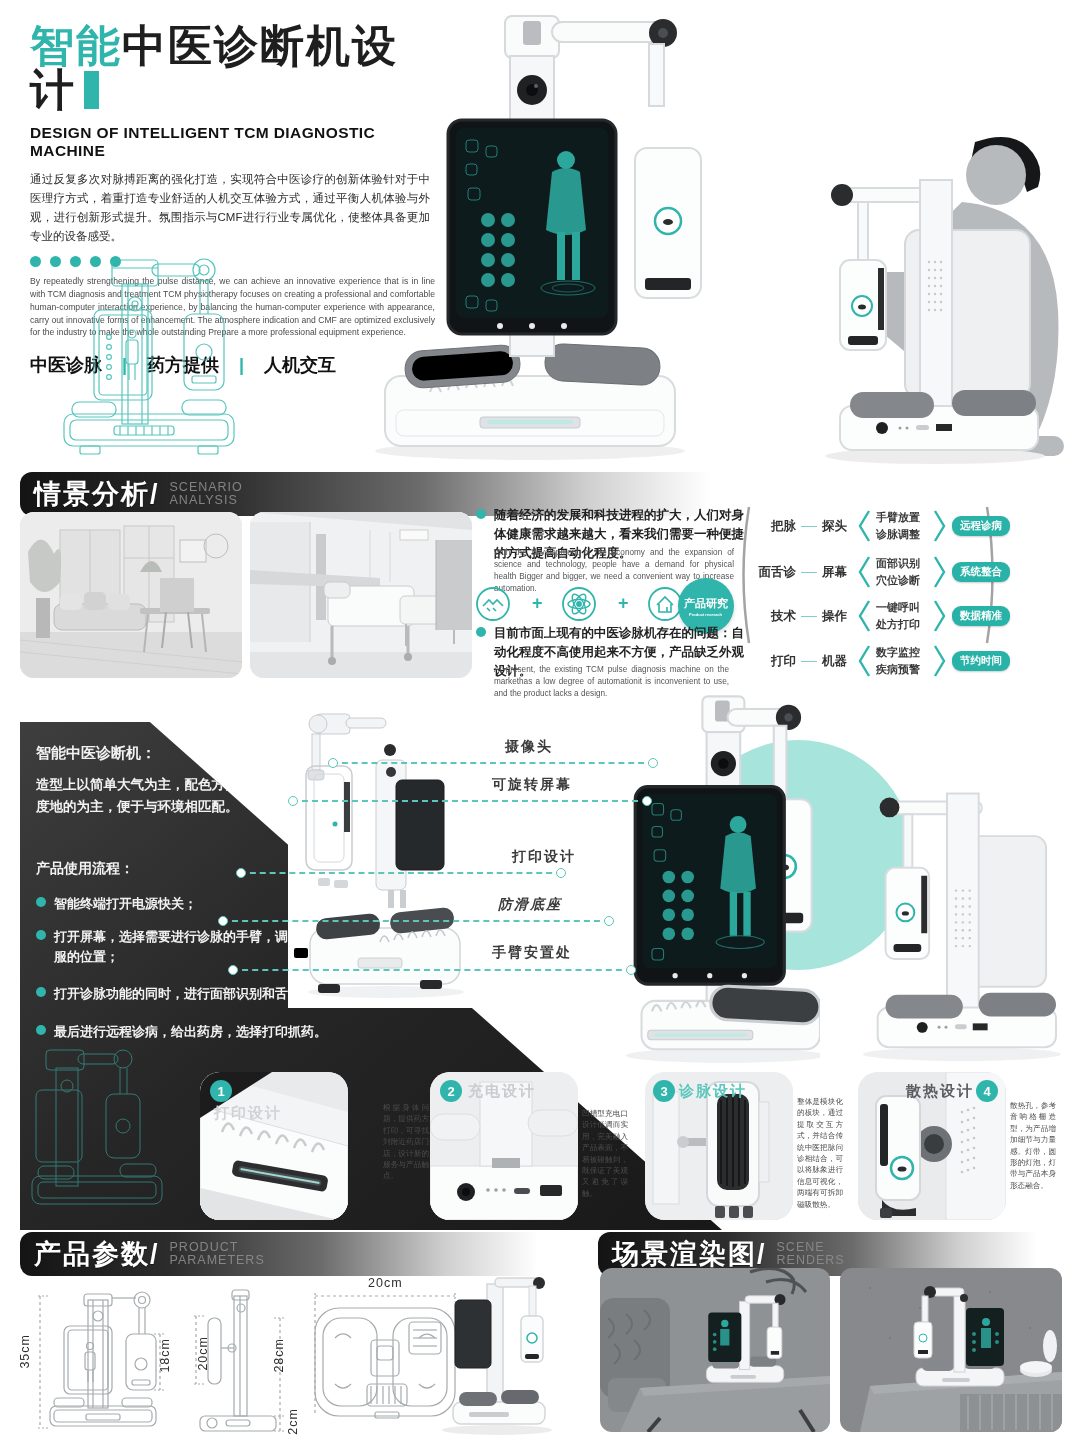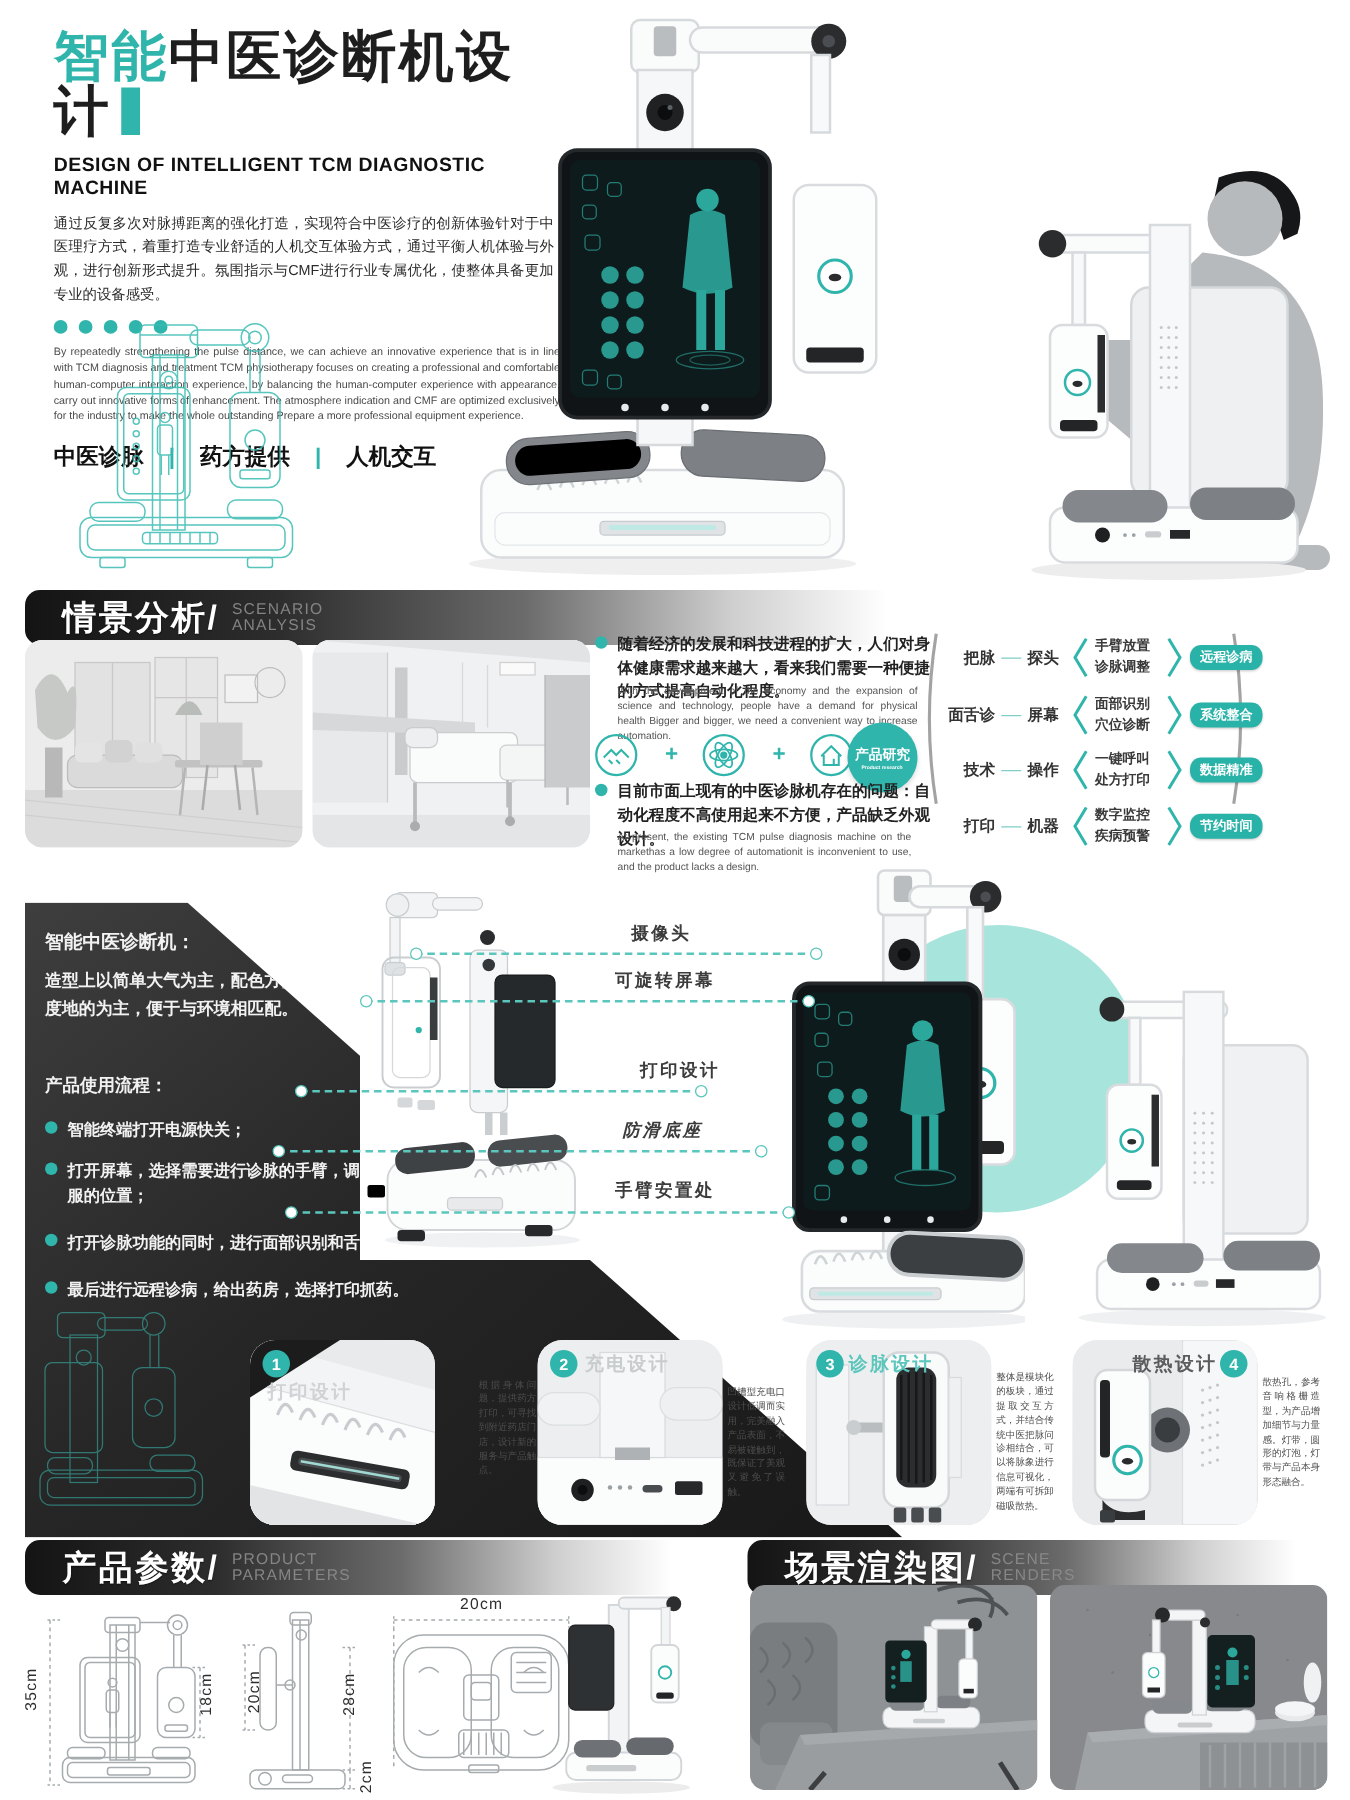--- a/index.html
+++ b/index.html
@@ -3,21 +3,21 @@
 <meta charset="utf-8">
 <style>
   html,body{margin:0;padding:0;background:#e8e8e8;}
   *{box-sizing:border-box;}
   .poster{position:relative;width:1080px;height:1440px;background:#ffffff;overflow:hidden;
           font-family:"Liberation Sans","DejaVu Sans",sans-serif;color:#1e1e1e;margin:0 auto;}
   .abs{position:absolute;}
   
   .bar{position:absolute;height:44px;border-radius:12px;display:flex;align-items:center;padding:0 14px;
        background:linear-gradient(90deg,#141414 0%,#2d2d2d 28%,#6b6b6b 55%,#cfcfcf 78%,#ffffff 95%);}
-  .bar-zh{font-size:27px;font-weight:bold;color:#ffffff;letter-spacing:2px;text-shadow:0 1px 1px rgba(0,0,0,.5);white-space:nowrap;margin-left:16px;}
+  .bar-zh{font-size:27px;font-weight:bold;color:#ffffff;letter-spacing:2px;text-shadow:0 1px 1px rgba(0,0,0,.5);white-space:nowrap;}
   .bar-en{font-size:12.5px;font-weight:normal;color:#8d8d8d;opacity:.9;margin-left:10px;line-height:1.05;
           white-space:pre-line;letter-spacing:1px;}
   
   .title{font-size:44px;font-weight:bold;letter-spacing:2px;line-height:1;}
   .title .hl{color:#2FB5AB;}
   .title-bar{display:inline-block;width:15px;height:38px;background:#2FB5AB;margin-left:8px;vertical-align:-4px;}
   .subtitle{font-size:15.5px;font-weight:bold;letter-spacing:.4px;color:#111;}
   .intro-zh{font-size:11.5px;line-height:1.65;color:#2b2b2b;text-align:justify;}
   .intro-en{font-size:8.6px;line-height:1.5;color:#4a4a4a;text-align:justify;}
   .dots{display:flex;gap:9px;}
@@ -63,21 +63,21 @@
   
   .vdim{position:absolute;writing-mode:vertical-rl;transform:rotate(180deg);font-size:12.5px;color:#2e2e2e;letter-spacing:1px;}
   .hdim{position:absolute;font-size:12.5px;color:#2e2e2e;letter-spacing:1px;}
   .scene-photo{position:absolute;border-radius:12px;overflow:hidden;}
 </style>
 </head>
 <body>
 
 <div class="poster">
 
-  <div class="abs" style="left:30px;top:24px;width:410px;margin-left:13px;">
+  <div class="abs" style="left:30px;top:24px;width:410px;">
     <div class="title">
       <span class="hl">智能</span><span>中医诊断机设计</span><span class="title-bar"></span>
     </div>
     <div class="subtitle" style="margin-top:12px;">DESIGN OF INTELLIGENT TCM DIAGNOSTIC MACHINE</div>
     <div class="intro-zh" style="margin-top:10px;width:400px;">通过反复多次对脉搏距离的强化打造，实现符合中医诊疗的创新体验针对于中医理疗方式，着重打造专业舒适的人机交互体验方式，通过平衡人机体验与外观，进行创新形式提升。氛围指示与CMF进行行业专属优化，使整体具备更加专业的设备感受。</div>
     <div class="dots" style="margin-top:10px;">
       <i></i>
         <i></i>
         <i></i>
         <i></i>

